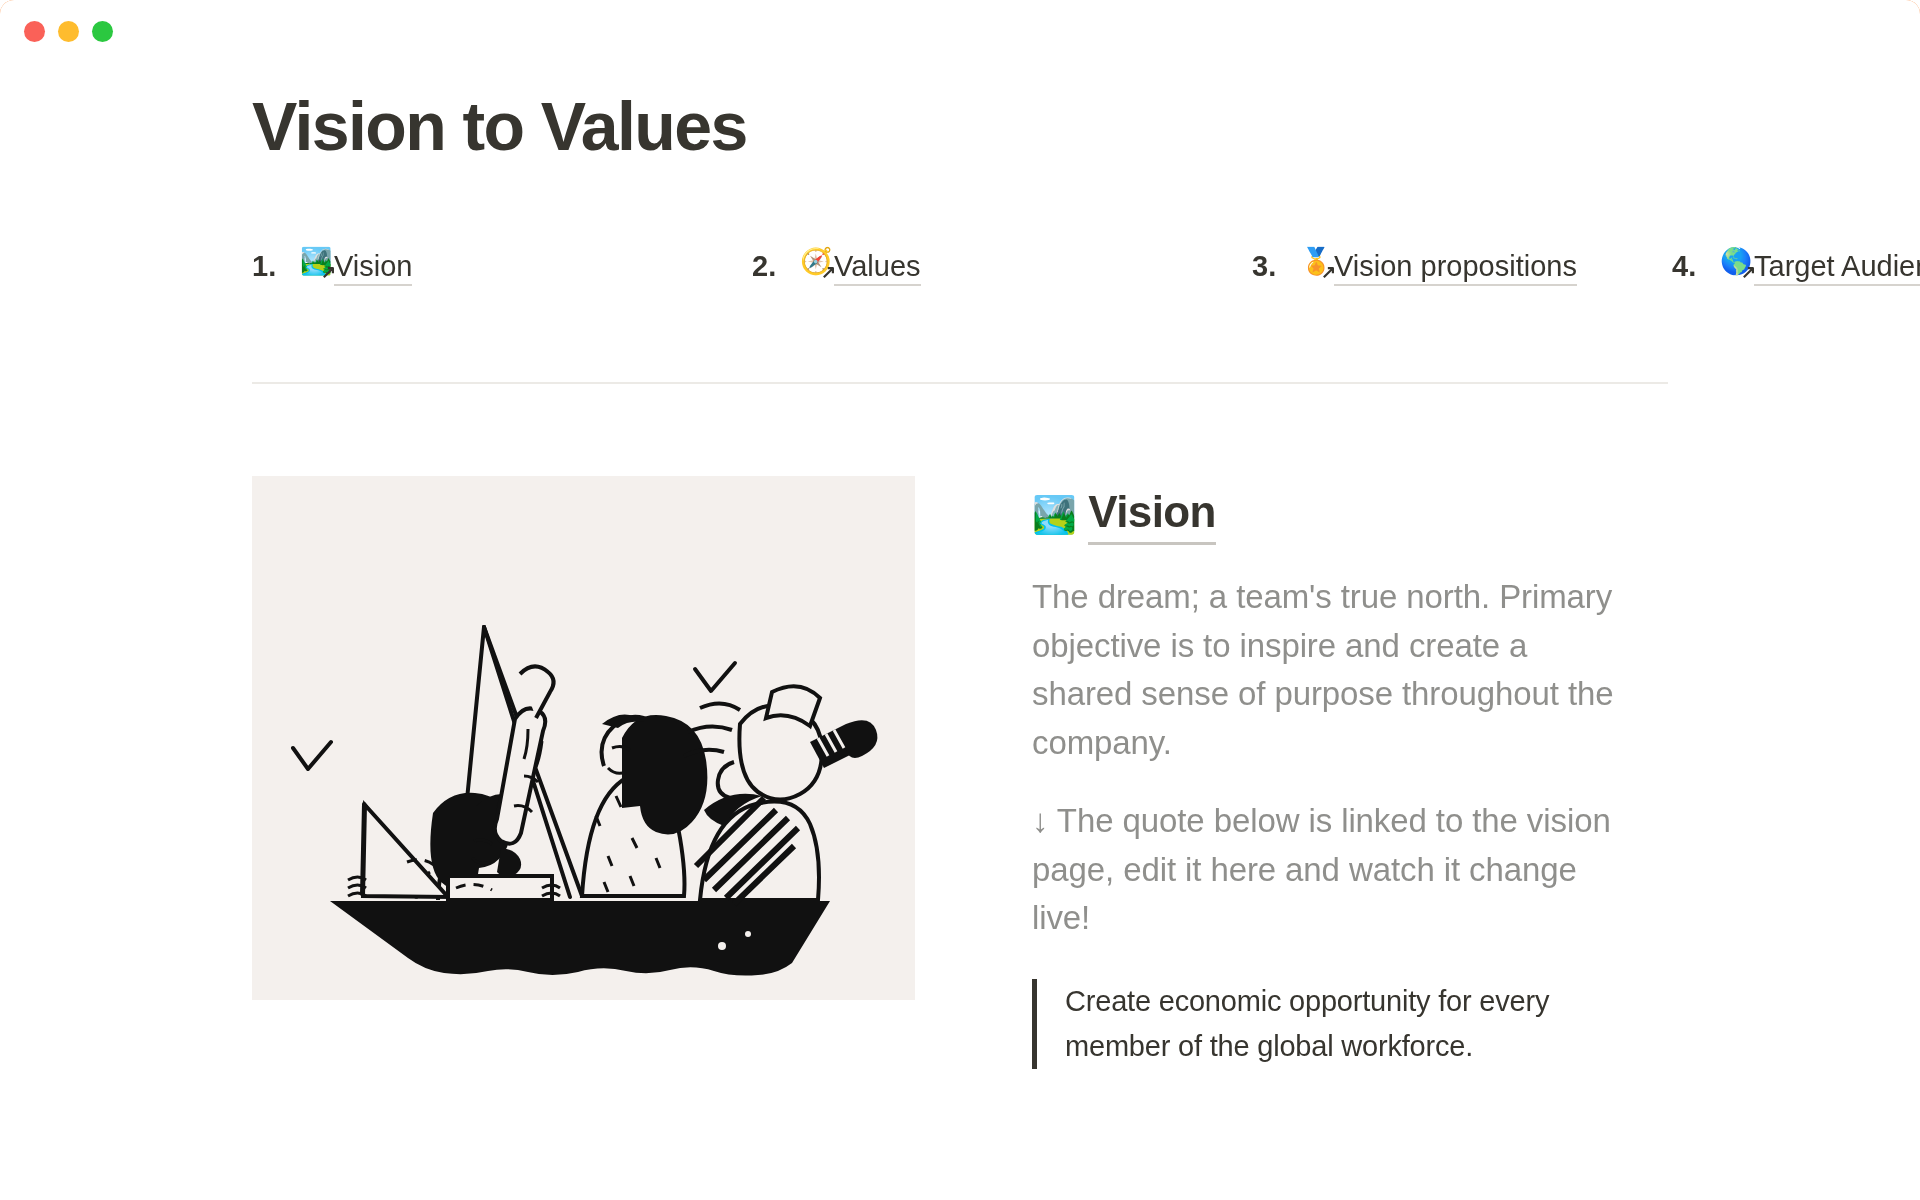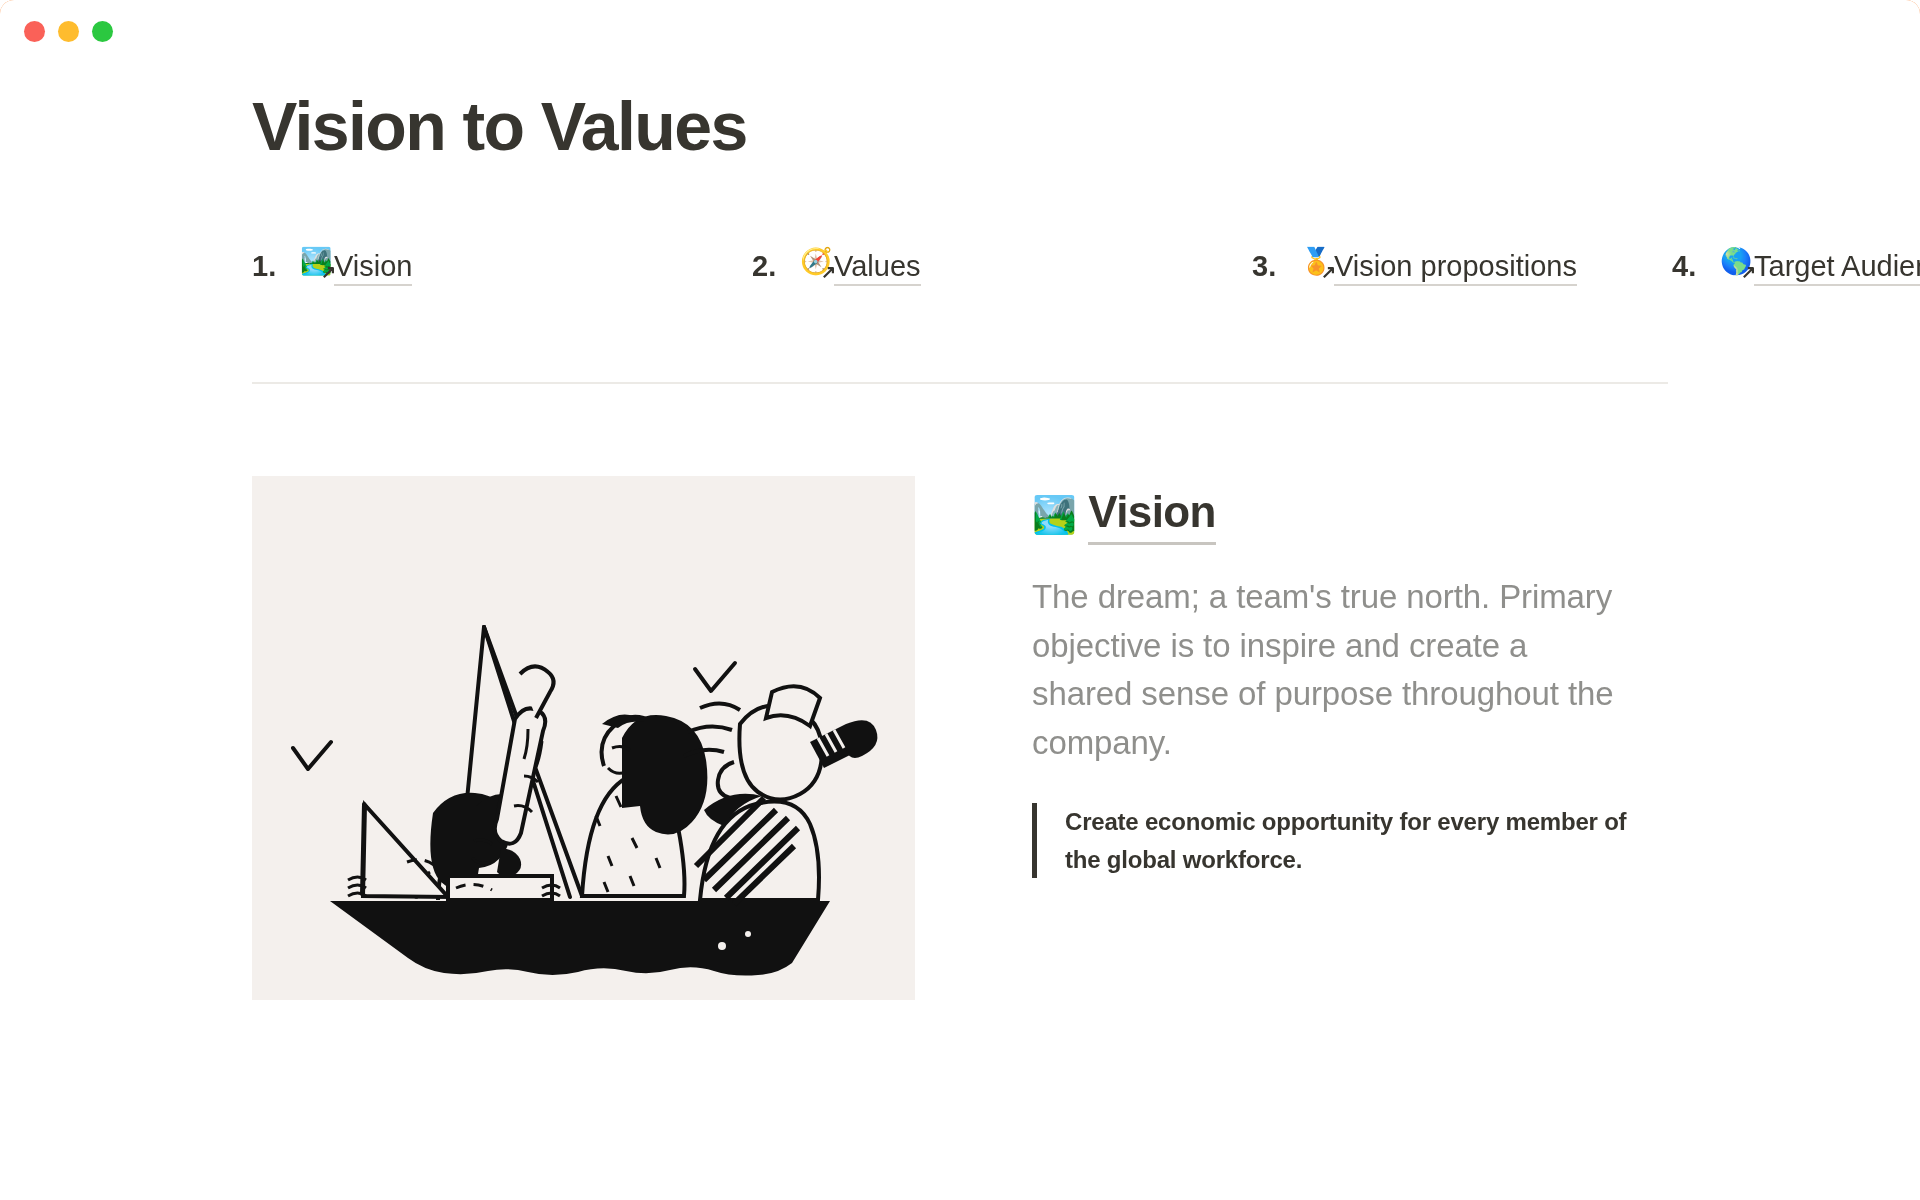--- a/index.html
+++ b/index.html
@@ -185,25 +185,24 @@
     line-height: 1.47;
     color: #8f8f8c;
     letter-spacing: -0.1px;
   }
   .vision-para + .vision-para { margin-top: 30px; }
 
   .quote {
     margin-top: 36px;
     border-left: 5px solid #37352f;
     padding-left: 28px;
-    font-size: 24px;
+    font-size: 29px;
     line-height: 1.55;
     color: #37352f;
     letter-spacing: -0.2px;
-    font-weight: bold;
   }
 </style>
 </head>
 <body>
 
 <div class="window">
 
   <div class="titlebar">
     <div class="traffic-lights">
       <span class="dot red"></span>
@@ -339,20 +338,21 @@
           </svg>
         </div>
 
         <div class="vision-text">
           <div class="vision-heading">
             <span class="v-emoji">🏞️</span>
             <span class="v-label">Vision</span>
           </div>
 
           <p class="vision-para">The dream; a team's true north. Primary objective is to inspire and create a shared sense of purpose throughout the company.</p>
+          <p class="vision-para">↓ The quote below is linked to the vision page, edit it here and watch it change live!</p>
 
           <blockquote class="quote">Create economic opportunity for every member of the global workforce.</blockquote>
         </div>
 
       </div>
 
     </div>
   </div>
 </div>
 

